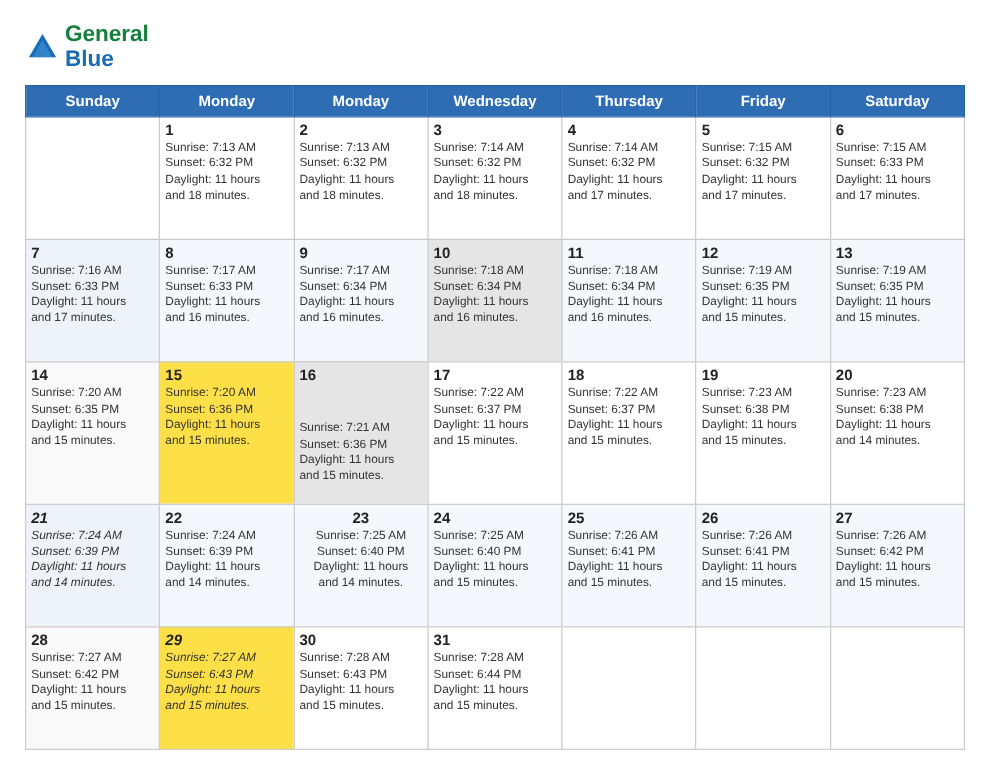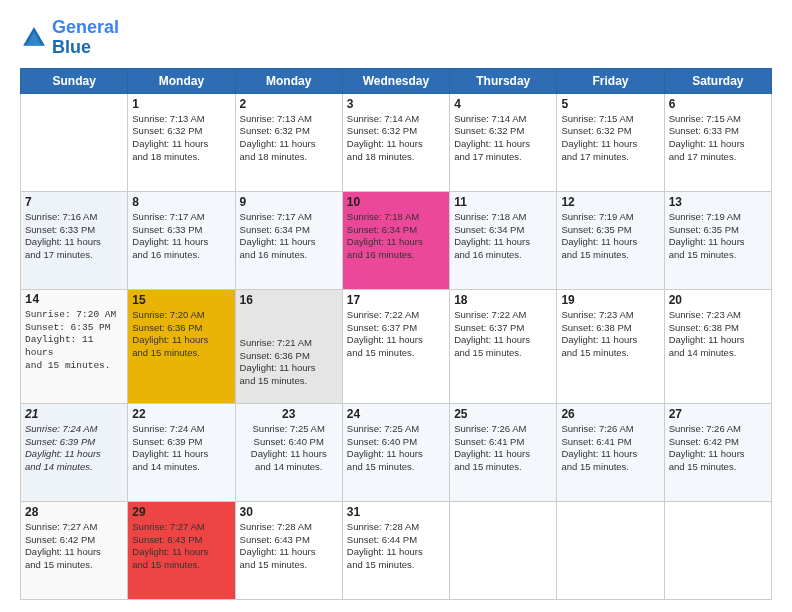--- a/index.html
+++ b/index.html
@@ -28,21 +28,21 @@
       align-items: center;
       gap: 4px;
     }
     .logo-text {
       font-size: 18px;
       font-weight: bold;
       color: #333;
       line-height: 1.1;
     }
     .logo-text span {
-      color: #3b82f6;
+      color: #15803d;
     }
     .logo-icon {
       width: 28px;
       height: 28px;
     }
     .title-block {
       text-align: right;
     }
     .month-title {
       font-size: 32px;
@@ -198,21 +198,21 @@
 Daylight: 11 hours
 and 16 minutes.</div>
           </td>
           <td style="background: rgb(244, 248, 253);">
             <span class="day-num">9</span>
             <div class="day-info" style="white-space: pre-line;">Sunrise: 7:17 AM
 Sunset: 6:34 PM
 Daylight: 11 hours
 and 16 minutes.</div>
           </td>
-          <td style="background: #ec4899;">
+          <td style="background: #e5e5e5;">
             <span class="day-num">10</span>
             <div class="day-info" style="white-space: pre-line;">Sunrise: 7:18 AM
 Sunset: 6:34 PM
 Daylight: 11 hours
 and 16 minutes.</div>
           </td>
           <td style="background: rgb(244, 248, 253);">
             <span class="day-num">11</span>
             <div class="day-info" style="white-space: pre-line;">Sunrise: 7:18 AM
 Sunset: 6:34 PM
@@ -228,28 +228,28 @@
           </td>
           <td style="background: rgb(244, 248, 253);">
             <span class="day-num">13</span>
             <div class="day-info" style="white-space: pre-line;">Sunrise: 7:19 AM
 Sunset: 6:35 PM
 Daylight: 11 hours
 and 15 minutes.</div>
           </td>
         </tr>
         <tr>
-          <td style="background: rgb(249, 249, 249); font-family: Liberation Mono, monospace;">
+          <td style="background: rgb(249, 249, 249);">
             <span class="day-num">14</span>
             <div class="day-info" style="white-space: pre-line;">Sunrise: 7:20 AM
 Sunset: 6:35 PM
 Daylight: 11 hours
 and 15 minutes.</div>
           </td>
-          <td style="background: #eab308;">
+          <td style="background: #fde047;">
             <span class="day-num">15</span>
             <div class="day-info" style="white-space: pre-line;">Sunrise: 7:20 AM
 Sunset: 6:36 PM
 Daylight: 11 hours
 and 15 minutes.</div>
           </td>
           <td style="background: #e5e5e5;">
             <span class="day-num">16</span>
             <div class="day-info" style="white-space: pre-line; margin-top: 30px;">Sunrise: 7:21 AM
 Sunset: 6:36 PM
@@ -337,21 +337,21 @@
           </td>
         </tr>
         <tr>
           <td style="background: rgb(249, 249, 249);">
             <span class="day-num">28</span>
             <div class="day-info" style="white-space: pre-line;">Sunrise: 7:27 AM
 Sunset: 6:42 PM
 Daylight: 11 hours
 and 15 minutes.</div>
           </td>
-          <td style="background: #ef4444;">
+          <td style="background: #fde047; font-style: italic;">
             <span class="day-num">29</span>
             <div class="day-info" style="white-space: pre-line;">Sunrise: 7:27 AM
 Sunset: 6:43 PM
 Daylight: 11 hours
 and 15 minutes.</div>
           </td>
           <td style="background: rgb(255, 255, 255);">
             <span class="day-num">30</span>
             <div class="day-info" style="white-space: pre-line;">Sunrise: 7:28 AM
 Sunset: 6:43 PM

